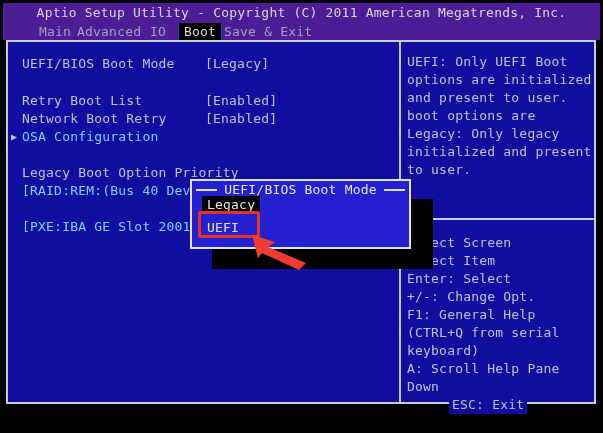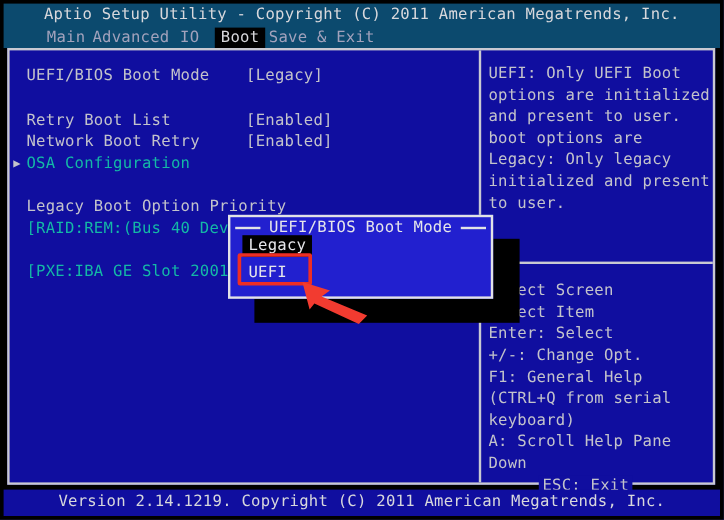--- a/index.html
+++ b/index.html
@@ -3,36 +3,36 @@
 <meta charset="utf-8">
 <style>
   html,body{margin:0;padding:0;background:#1a1a1a;}
   .screen{
     position:relative;width:603px;height:433px;background:#000;
     font-family:"DejaVu Sans Mono","Liberation Mono",monospace;
     font-size:13px;letter-spacing:.2px;line-height:18px;color:#c3c3cb;
     overflow:hidden;
   }
   
-  .topbar{position:absolute;left:3px;top:3px;right:3px;height:37px;background:#0c4a6e;}
+  .topbar{position:absolute;left:3px;top:3px;right:3px;height:37px;background:#4c1d95;}
   .app-title{position:absolute;left:0;right:0;top:1px;text-align:center;color:#d8d8dc;white-space:nowrap;}
   .tab{position:absolute;top:20px;height:18px;color:#a2a2bc;cursor:default;white-space:nowrap;}
   .tab-main{left:36px;}
   .tab-advanced{left:74px;}
   .tab-io{left:147px;}
   .tab-boot{left:176px;background:#000;color:#d8d8dc;padding:0 5px;}
   .tab-save{left:221px;}
   
   .mainbox{position:absolute;left:6px;top:40px;width:590px;height:364px;
     border:2px solid #c9c9d2;background:#100e9f;box-sizing:border-box;}
   .vdivider{position:absolute;left:391px;top:0;bottom:0;width:2px;background:#c9c9d2;}
   .hdivider{position:absolute;left:391px;right:0;top:176px;height:2px;background:#c9c9d2;}
   .lbl{position:absolute;white-space:nowrap;}
   .val{position:absolute;left:197px;white-space:nowrap;}
-  .dim{color:#14b8a6;}
+  .dim{color:#7dd3fc;}
   .submenu-arrow{position:absolute;left:3px;top:86px;font-size:10px;color:#c3c3cb;}
   .help{position:absolute;left:399px;top:11px;width:188px;}
   .legend{position:absolute;left:399px;top:192px;width:192px;}
   .legend .indent{}
   .legend .esc{margin-left:42px;background:#100e9f;padding:0 3px;width:max-content;}
   
   .popup-shadow{position:absolute;left:212px;top:199px;width:221px;height:70px;background:#000;z-index:3;}
   .popup{position:absolute;left:190px;top:179px;width:221px;height:70px;background:#2220cf;
     border:2px solid #e2e2e6;box-sizing:border-box;z-index:4;color:#e6e6ea;}
   .popup-title{position:absolute;left:4px;right:4px;top:0;display:flex;align-items:center;gap:7px;}
@@ -115,14 +115,13 @@
     </div>
     <span class="opt-legacy">Legacy</span>
     <span class="opt-uefi">UEFI</span>
   </div>
 
   <div class="red-box"></div>
   <svg class="arrow-svg" width="64" height="40" viewBox="0 0 64 40">
     <polygon points="6,5 29,12 22,17 60,33 53,40 16,23 12,28" fill="#f23b30"></polygon>
   </svg>
 
-  <div class="bottombar">Version 2.14.1219. Copyright (C) 2011 American Megatrends, Inc.</div>
 </div>
 
 </body></html>

